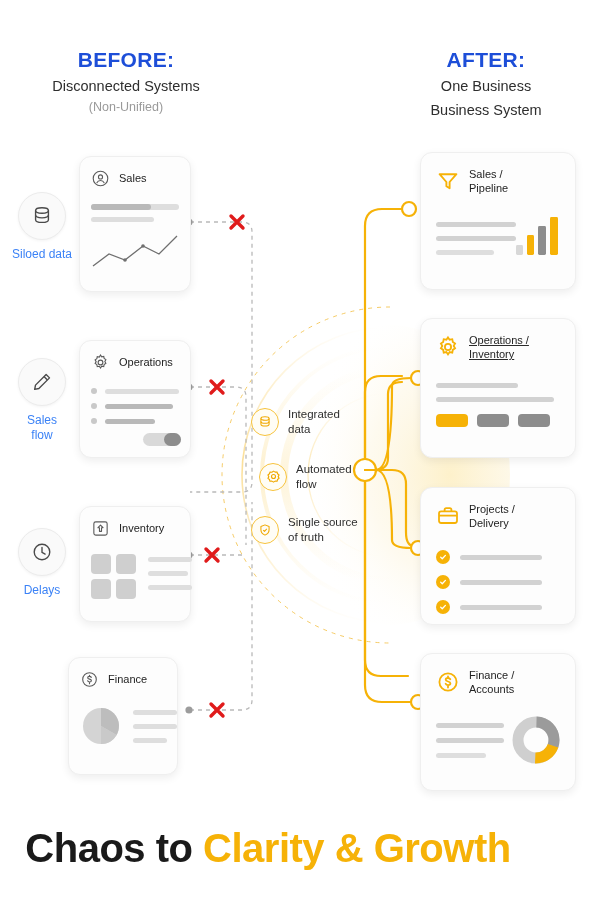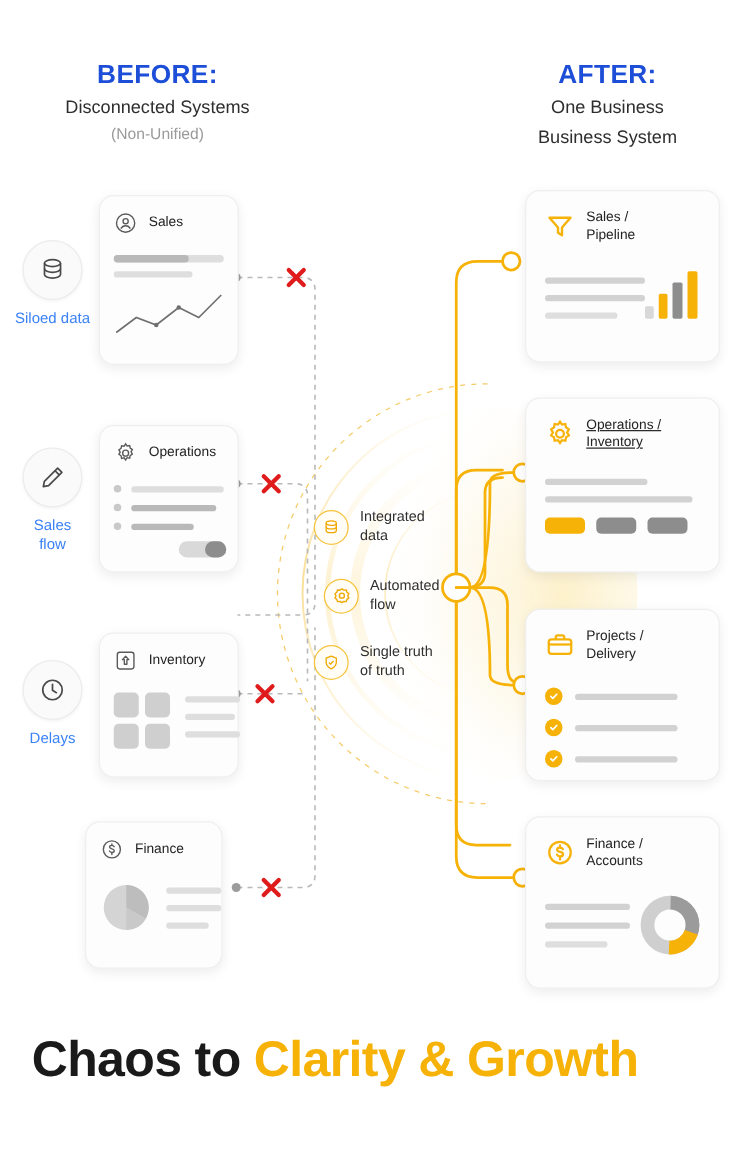--- a/index.html
+++ b/index.html
@@ -317,21 +317,21 @@
   </div>
 
   <div class="hub-item" style="left:251px;top:515px;">
     <span class="hub-ico">
       <svg width="14" height="14" viewBox="0 0 24 24" fill="none" stroke="#f0a800" stroke-width="1.8" stroke-linejoin="round">
         <path d="M12 3.2l7 2.8v5.4c0 4.2-2.9 7.6-7 9.4-4.1-1.8-7-5.2-7-9.4V6z"></path>
         <path d="M8.9 12.1l2.2 2.2 4-4.4"></path>
       </svg>
     </span>
     <span class="hub-lbl" style="width:90px;">
-      <span>Single truth</span><br>
+      <span>Single source</span><br>
       <span>of truth</span>
     </span>
   </div>
 
   <div class="card" style="left:420px;top:152px;width:156px;height:138px;padding:14px 15px;">
     <div class="card-head">
       <span>
         <svg width="24" height="24" viewBox="0 0 24 24" fill="none" stroke="#f6b207" stroke-width="1.9" stroke-linejoin="round">
           <path d="M3.6 5.2h16.8L13.6 13v6.2l-3.2-2V13z"></path>
         </svg>

